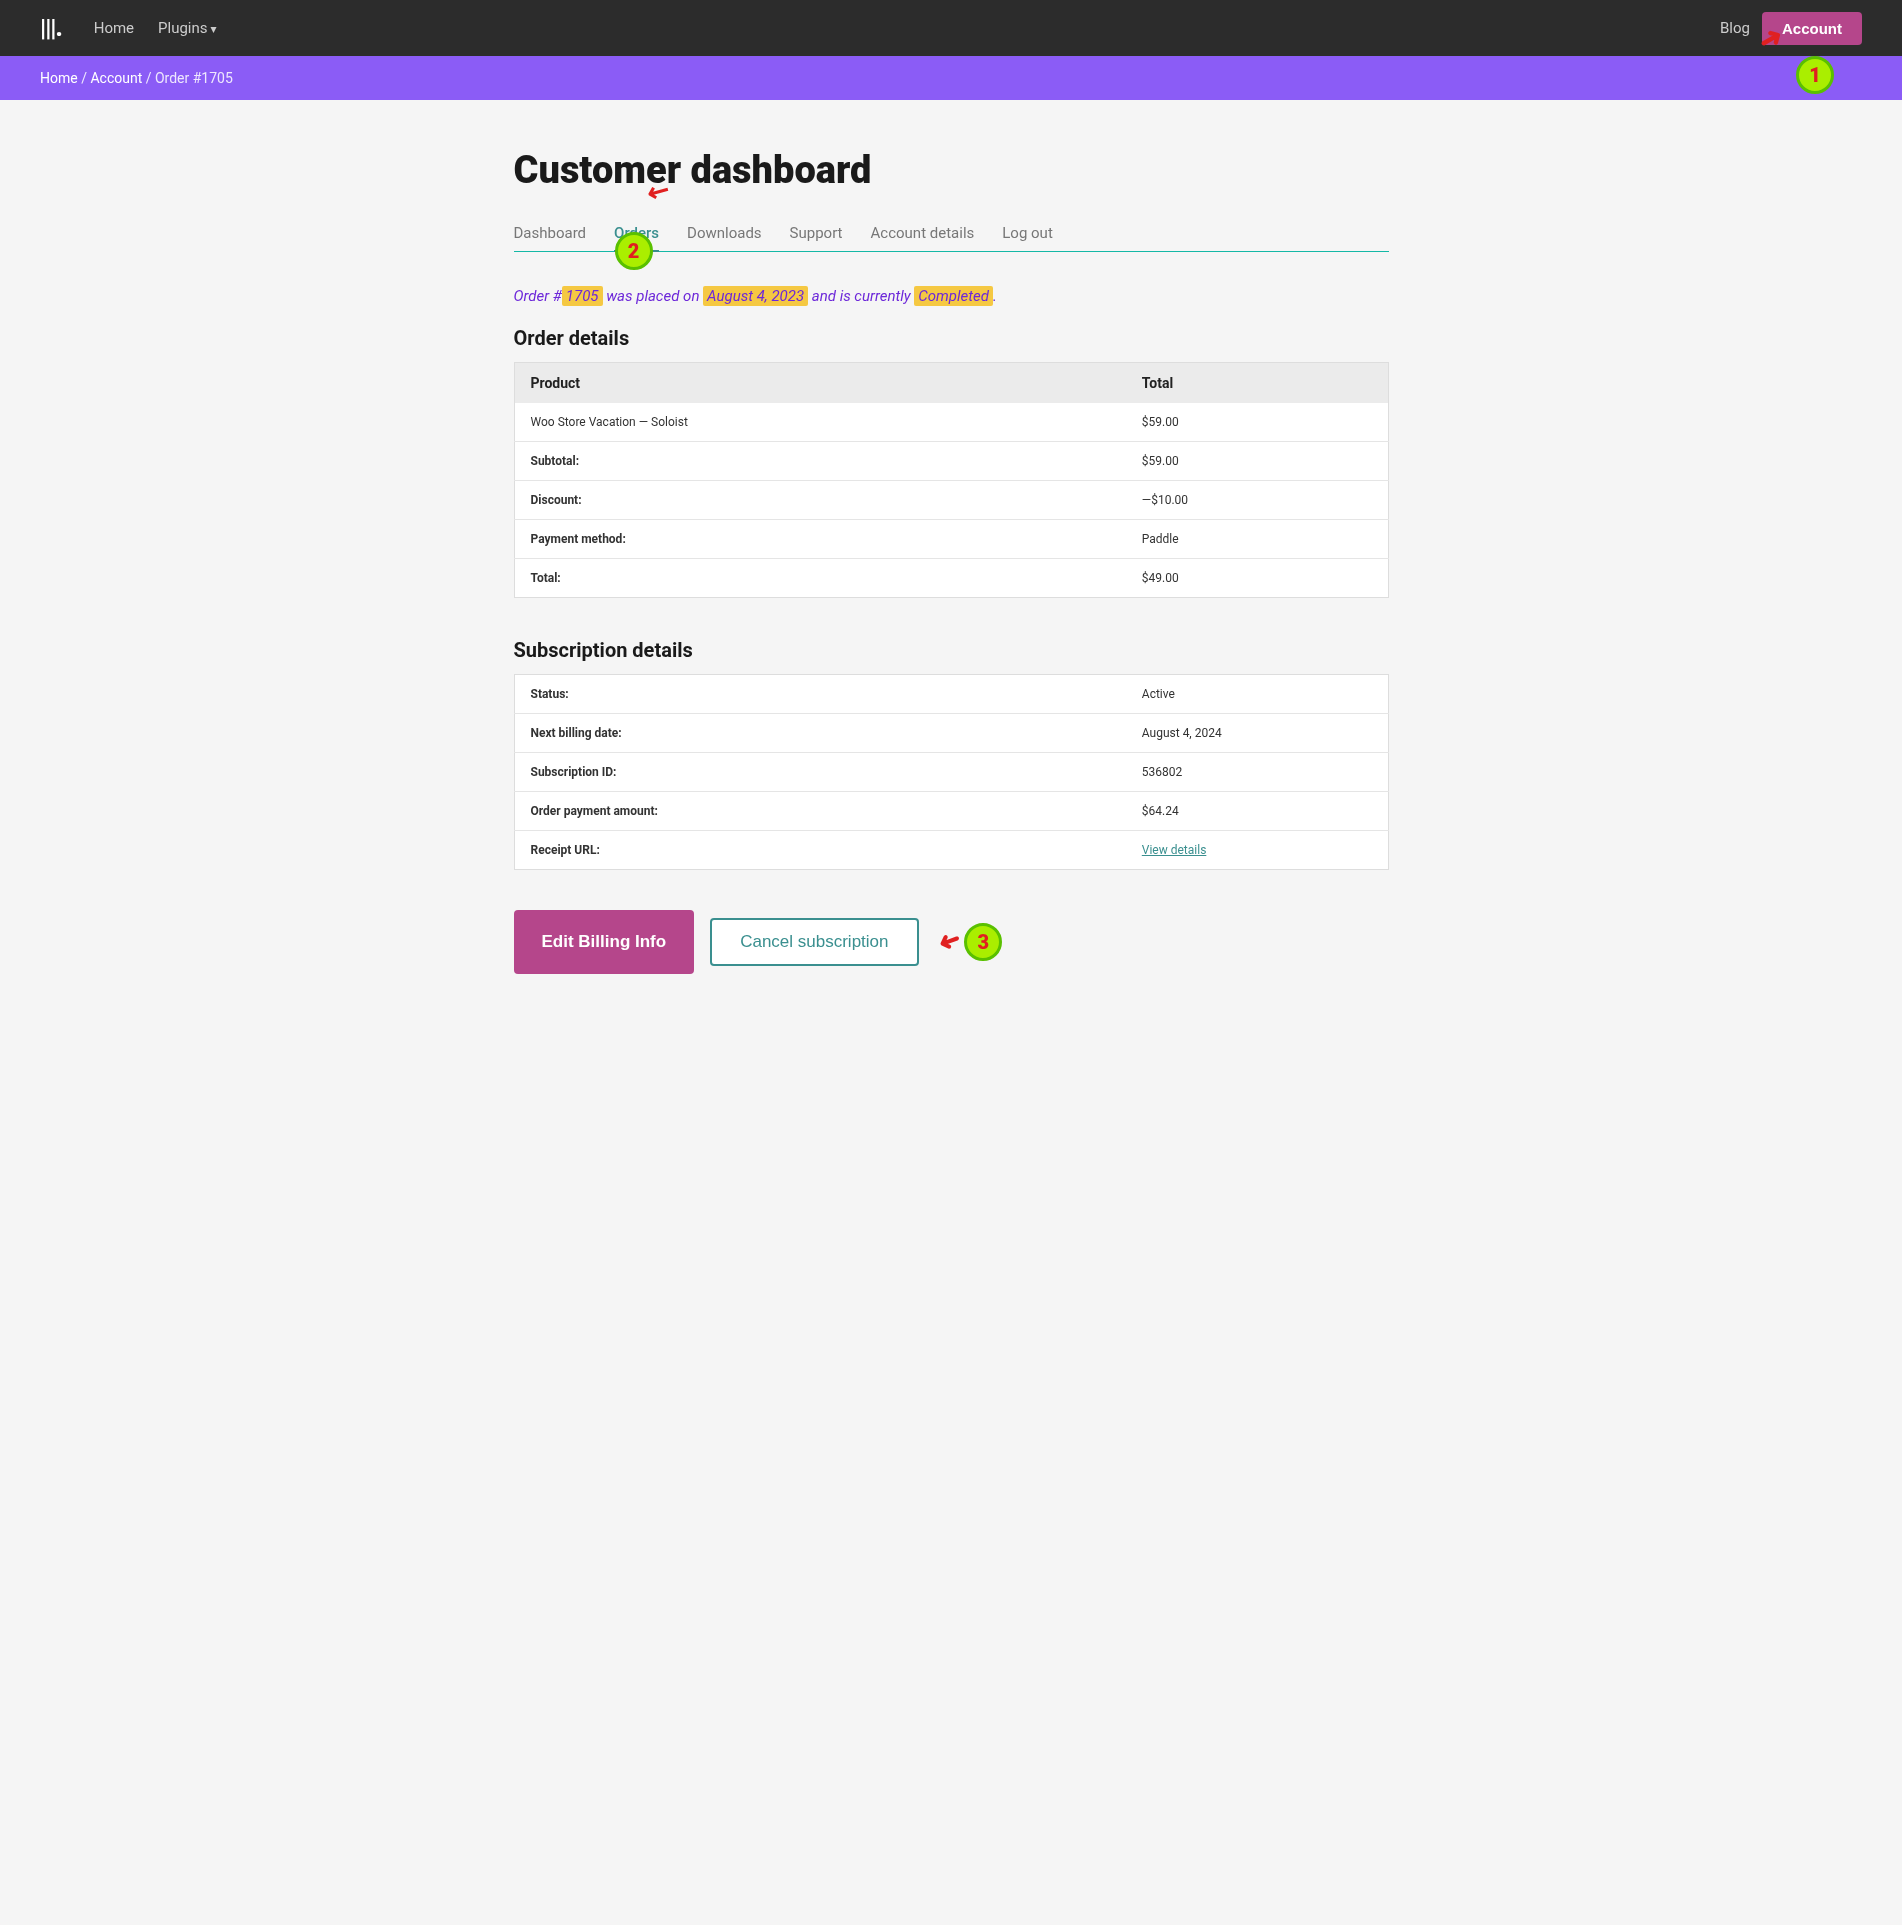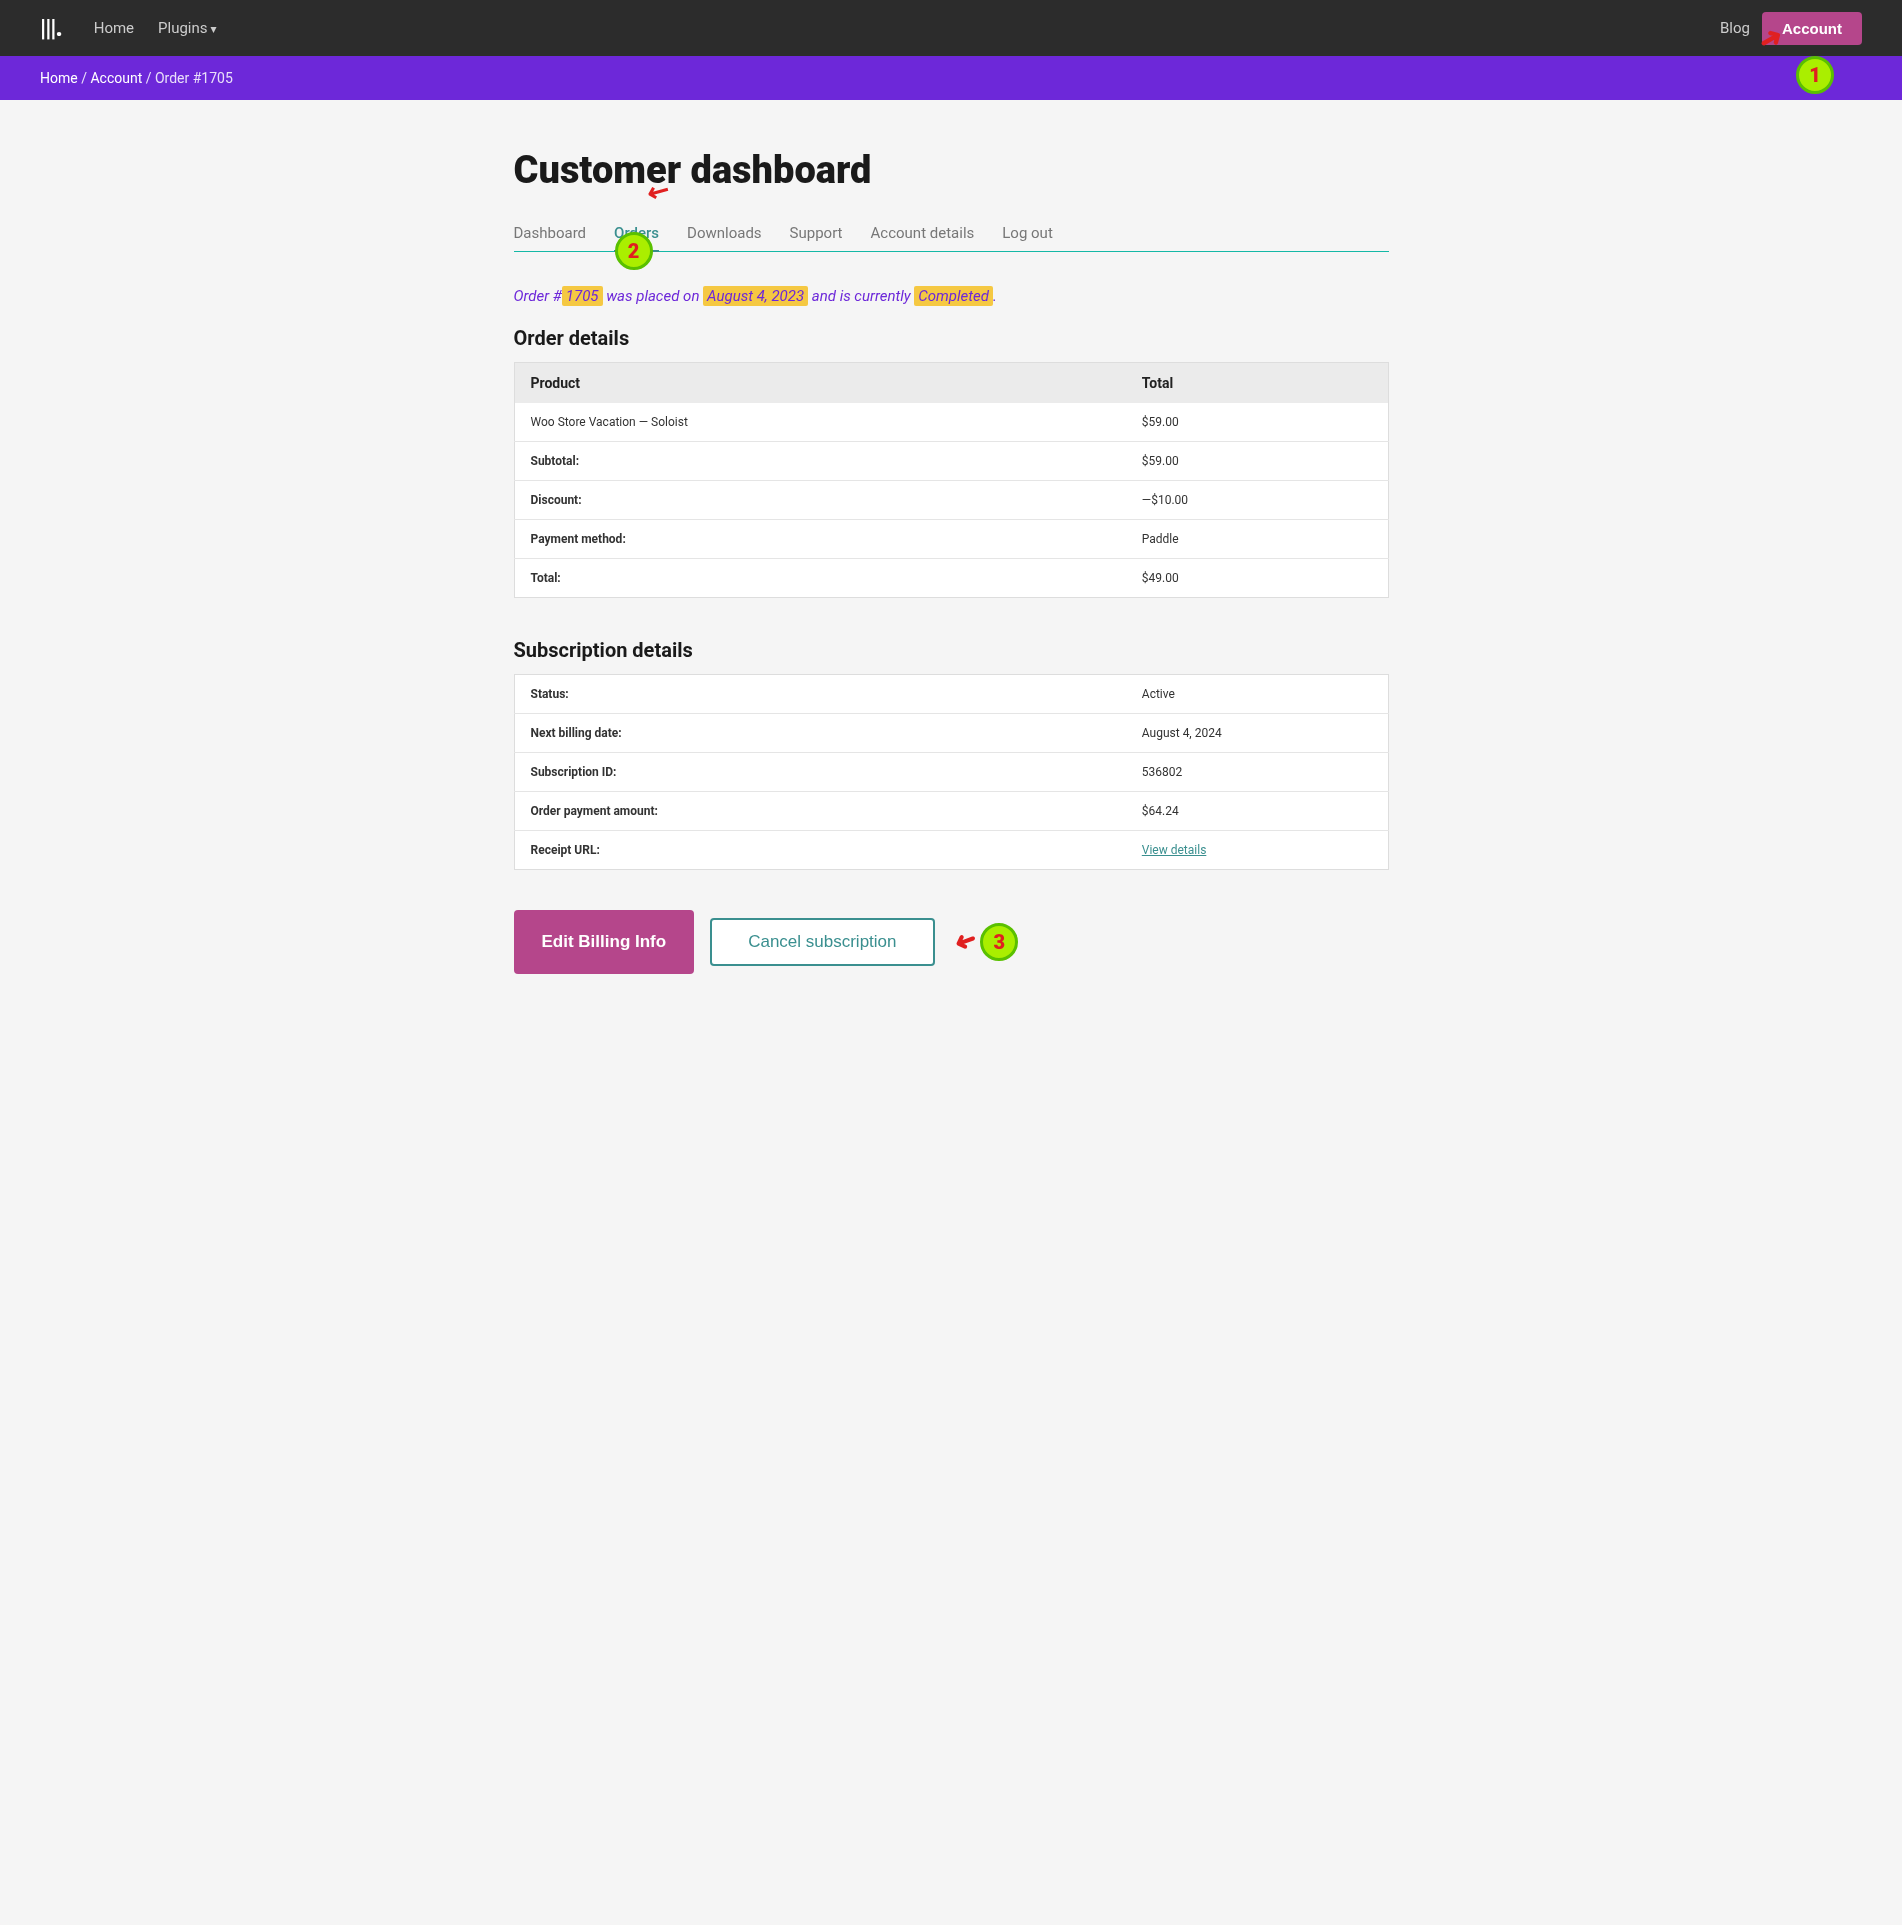--- a/index.html
+++ b/index.html
@@ -56,21 +56,21 @@
       border: 3px solid #5ac000;
       color: #e02020;
       font-size: 20px;
       font-weight: 900;
       display: flex; align-items: center; justify-content: center;
       z-index: 10;
     }
 
     
     .breadcrumb-bar {
-      background: #6d28d9;
+      background: #8b5cf6;
       padding: 14px 40px;
       color: white;
       font-size: 14px;
     }
     .breadcrumb-bar a { color: white; text-decoration: none; }
     .breadcrumb-bar span { color: rgba(255,255,255,0.85); }
 
     
     .main-content {
       max-width: 955px;
@@ -191,21 +191,21 @@
       padding: 22px 28px;
       border-radius: 4px;
       font-size: 17px;
       font-weight: 600;
       cursor: pointer;
     }
     .btn-cancel {
       background: white;
       color: #3a8f8f;
       border: 2px solid #3a8f8f;
-      padding: 12px 36px;
+      padding: 12px 28px;
       border-radius: 4px;
       font-size: 17px;
       font-weight: 500;
       cursor: pointer;
       text-align: center;
     }
     
     .arrow-3-container {
       position: relative;
       display: flex;

